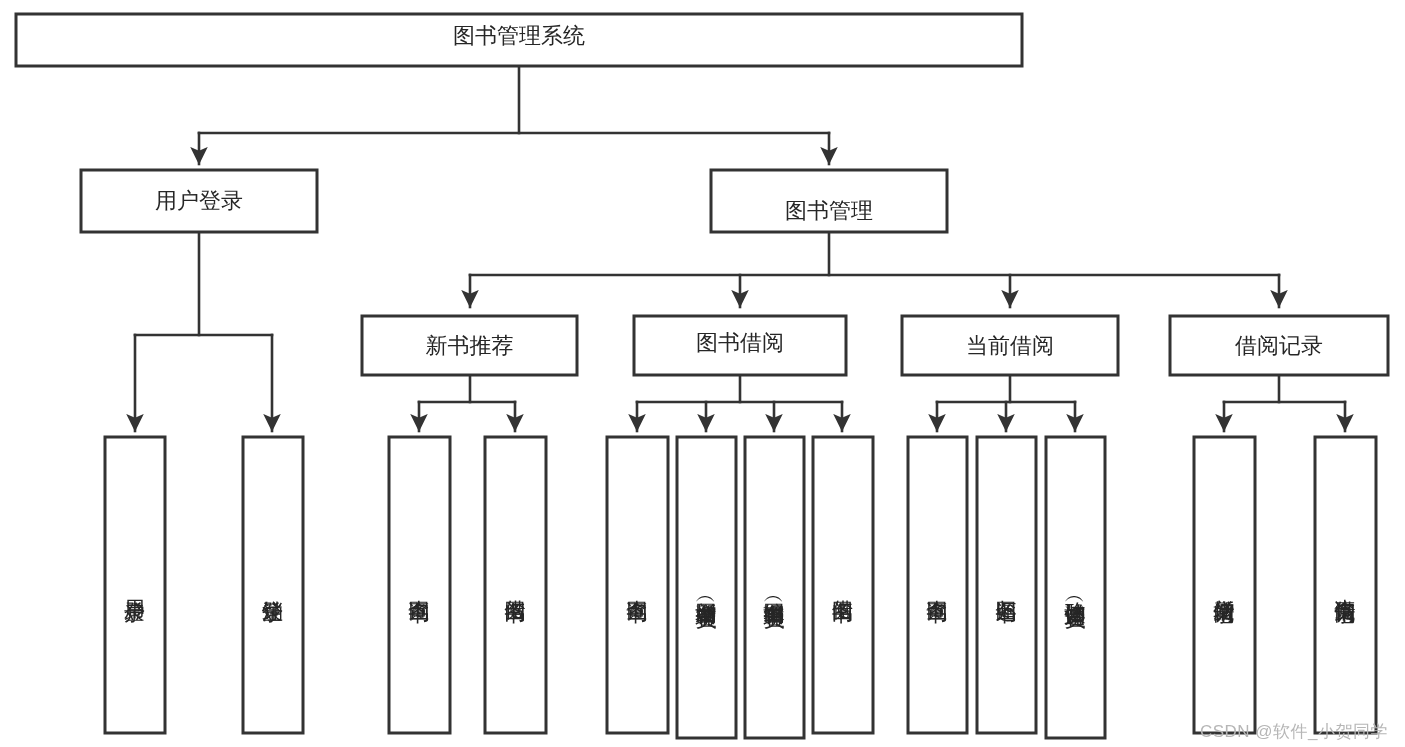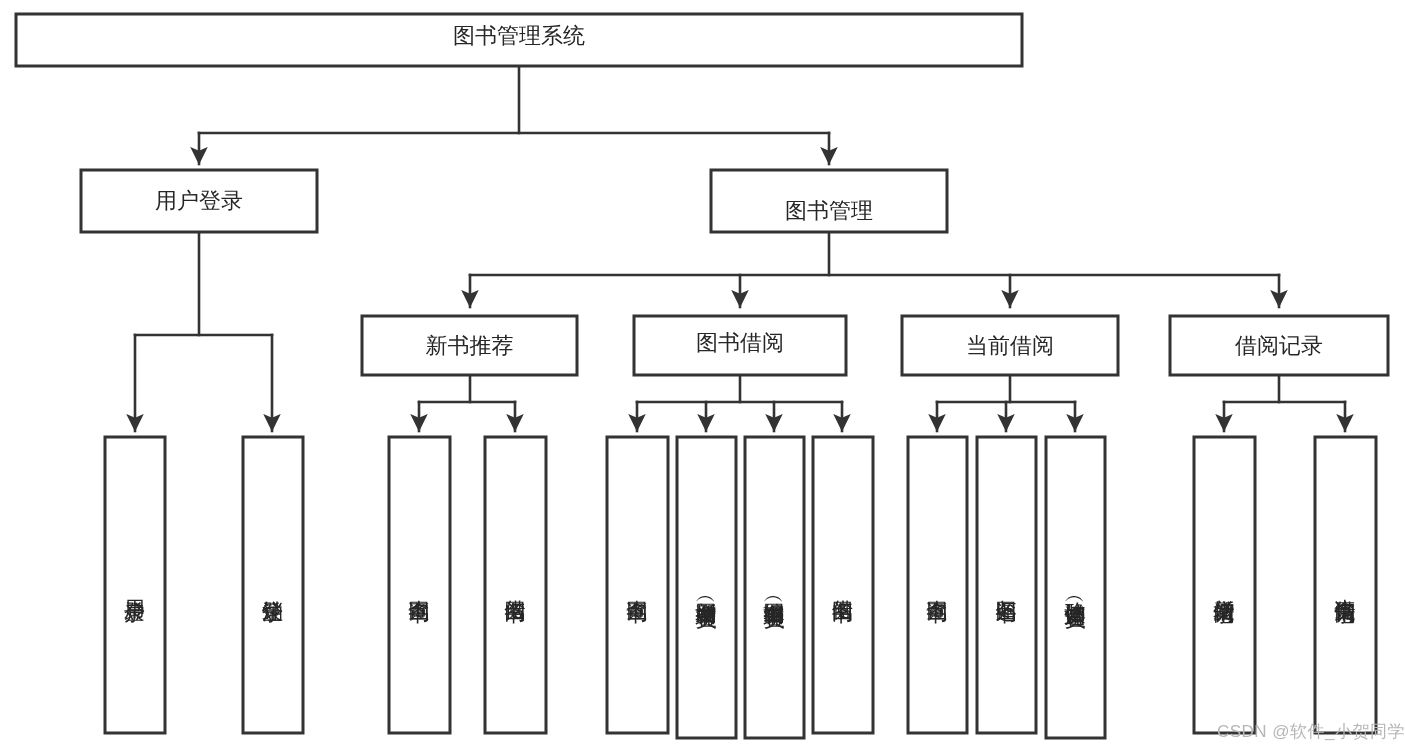--- a/index.html
+++ b/index.html
@@ -60,21 +60,21 @@
     align-items: center;
     justify-content: center;
     font-family: "Liberation Sans", "DejaVu Sans", sans-serif;
     font-size: 22px;
     color: #262626;
     white-space: nowrap;
     pointer-events: none;
   }
   #watermark {
     position: absolute;
-    right: 0;
+    right: 17px;
     bottom: 4px;
     font-family: "Liberation Sans", "DejaVu Sans", sans-serif;
     font-size: 17px;
     color: #b6b6b6;
     letter-spacing: 0.5px;
     white-space: nowrap;
     text-align: center;
   }
 </style>
 </head>

